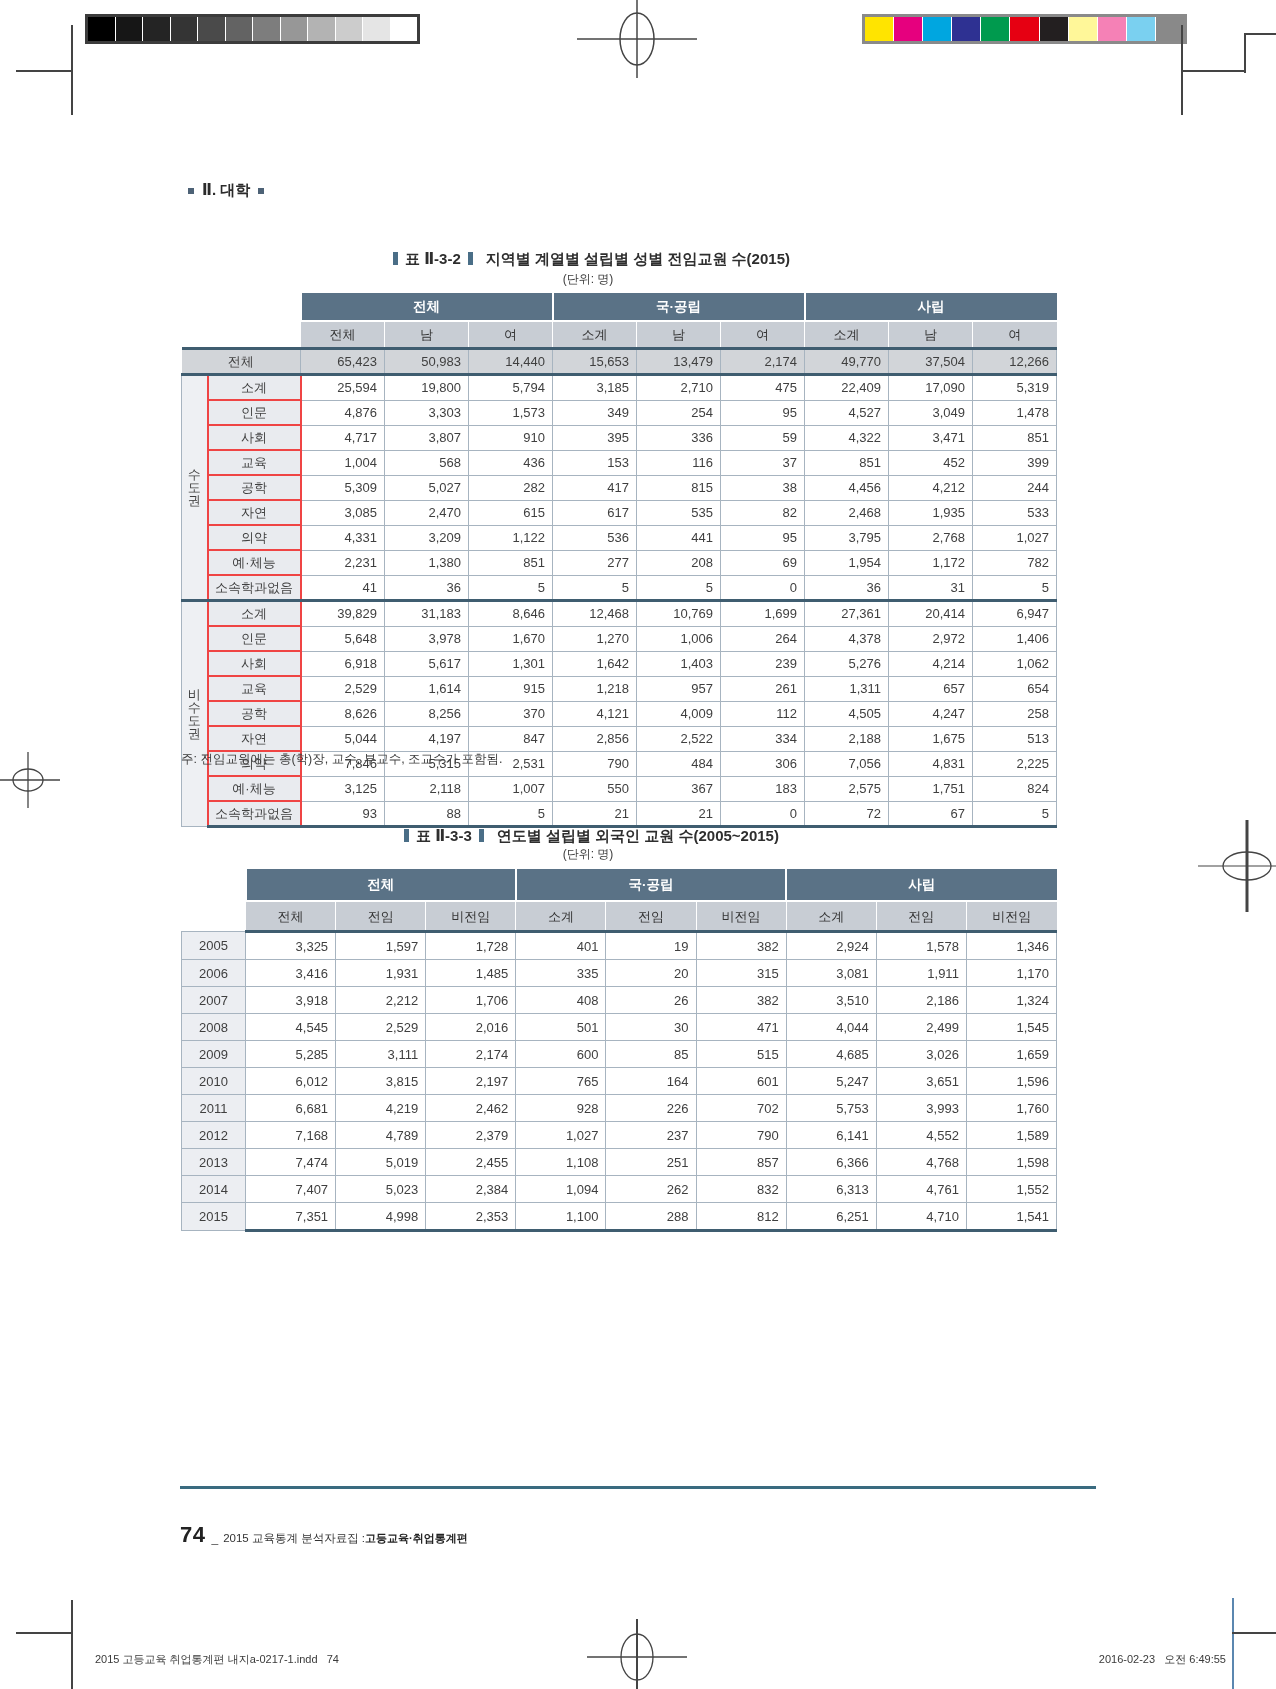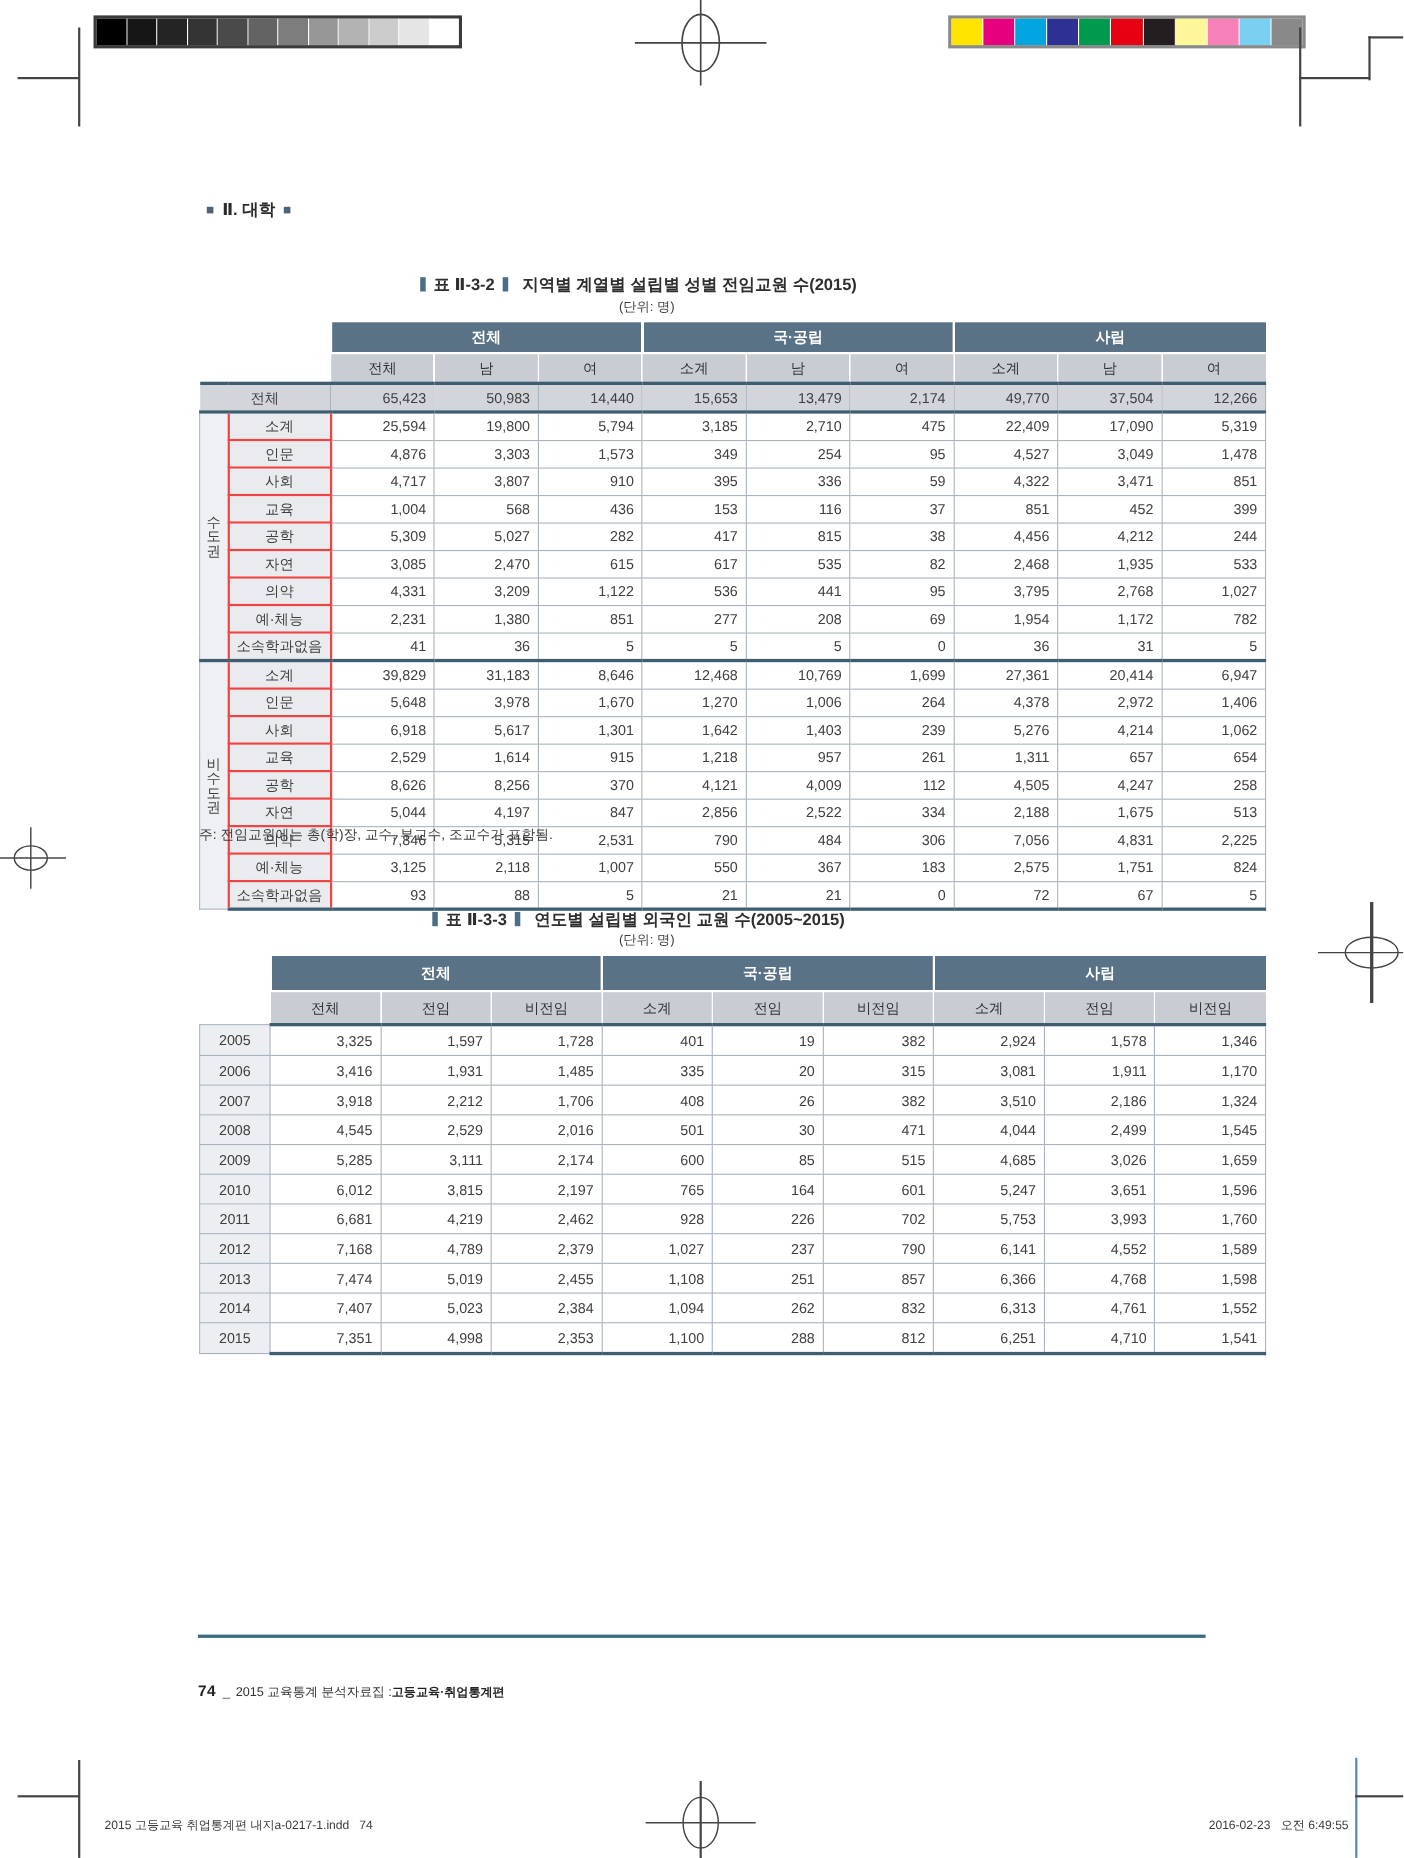--- a/index.html
+++ b/index.html
@@ -16,28 +16,28 @@
   .cropmark{position:absolute;background:#444;}
   .cropmark.blue{background:#5b87b0;}
   .regmark{position:absolute;}
 
   
   .section-header{position:absolute;left:180px;top:181px;font-size:15px;font-weight:bold;color:#2b2b2b;
                   display:flex;align-items:center;}
   .hsq{width:6px;height:6px;background:#4d6276;display:inline-block;margin:0 8px;}
 
   
-  .tbl-title{position:absolute;left:170px;width:814px;text-align:center;font-size:15px;
+  .tbl-title{position:absolute;left:181px;width:814px;text-align:center;font-size:15px;
              font-weight:bold;color:#2e2e2e;}
   .tbar{display:inline-block;width:5px;height:13px;background:#4a6e87;margin:0 7px;vertical-align:-1px;}
   .ttext{margin-left:6px;}
   .unit-label{position:absolute;left:181px;width:814px;text-align:center;font-size:12px;color:#3c3c3c;}
 
   
-  table.dtable{position:absolute;left:181px;width:970px;border-collapse:collapse;table-layout:fixed;
+  table.dtable{position:absolute;left:181px;width:876px;border-collapse:collapse;table-layout:fixed;
                font-size:13px;color:#3f3f3f;border-radius:10px;}
   table.dtable td,table.dtable th{line-height:1;overflow:hidden;}
   th.ghead{background:#5a7286;color:#ffffff;font-weight:bold;font-size:13.5px;height:25px;
            border-left:2px solid #fff;border-bottom:2px solid #fff;}
   th.ghead:first-of-type{border-left:none;}
   th.shead{background:#c8cdd4;color:#333;font-weight:normal;height:23px;
            border-left:1px solid #fff;border-bottom:3px solid #3f5d70;}
   th.blank{background:#fff;border:none;}
   td.num{text-align:right;padding-right:7px;border:1px solid #a7b4c0;background:#fff;height:21px;}
   td.cat{text-align:center;border:2px solid #ef4444;background:#e9ebef;height:21px;}
@@ -50,21 +50,21 @@
   #table2 td.year{text-align:center;border:1px solid #a7b4c0;background:#eceef2;height:24px;}
   #table2 td.num{height:24px;}
   #table2 th.ghead{height:29px;}
   #table2 th.shead{height:26px;}
 
   .footnote{position:absolute;left:181px;top:751px;font-size:12.5px;color:#3c3c3c;}
 
   
   .footer-line{position:absolute;left:180px;top:1486px;width:916px;height:3px;background:#3a6b80;}
   .footer-text{position:absolute;left:180px;top:1494px;display:flex;align-items:baseline;color:#222;}
-  .pgnum{font-size:14px;font-weight:bold;letter-spacing:0.5px;}
+  .pgnum{font-size:22px;font-weight:bold;letter-spacing:0.5px;}
   .fsep{font-size:12px;color:#555;margin:0 5px 0 6px;}
   .ftxt{font-size:11.5px;color:#333;}
   .ftxtb{font-size:11px;font-weight:bold;color:#222;margin-top:37px;}
 
   .print-info{position:absolute;top:1652px;font-size:11px;color:#3a3a3a;white-space:pre;}
   .print-info.left{left:95px;}
   .print-info.right{right:50px;}
 </style>
 </head>
 <body>

